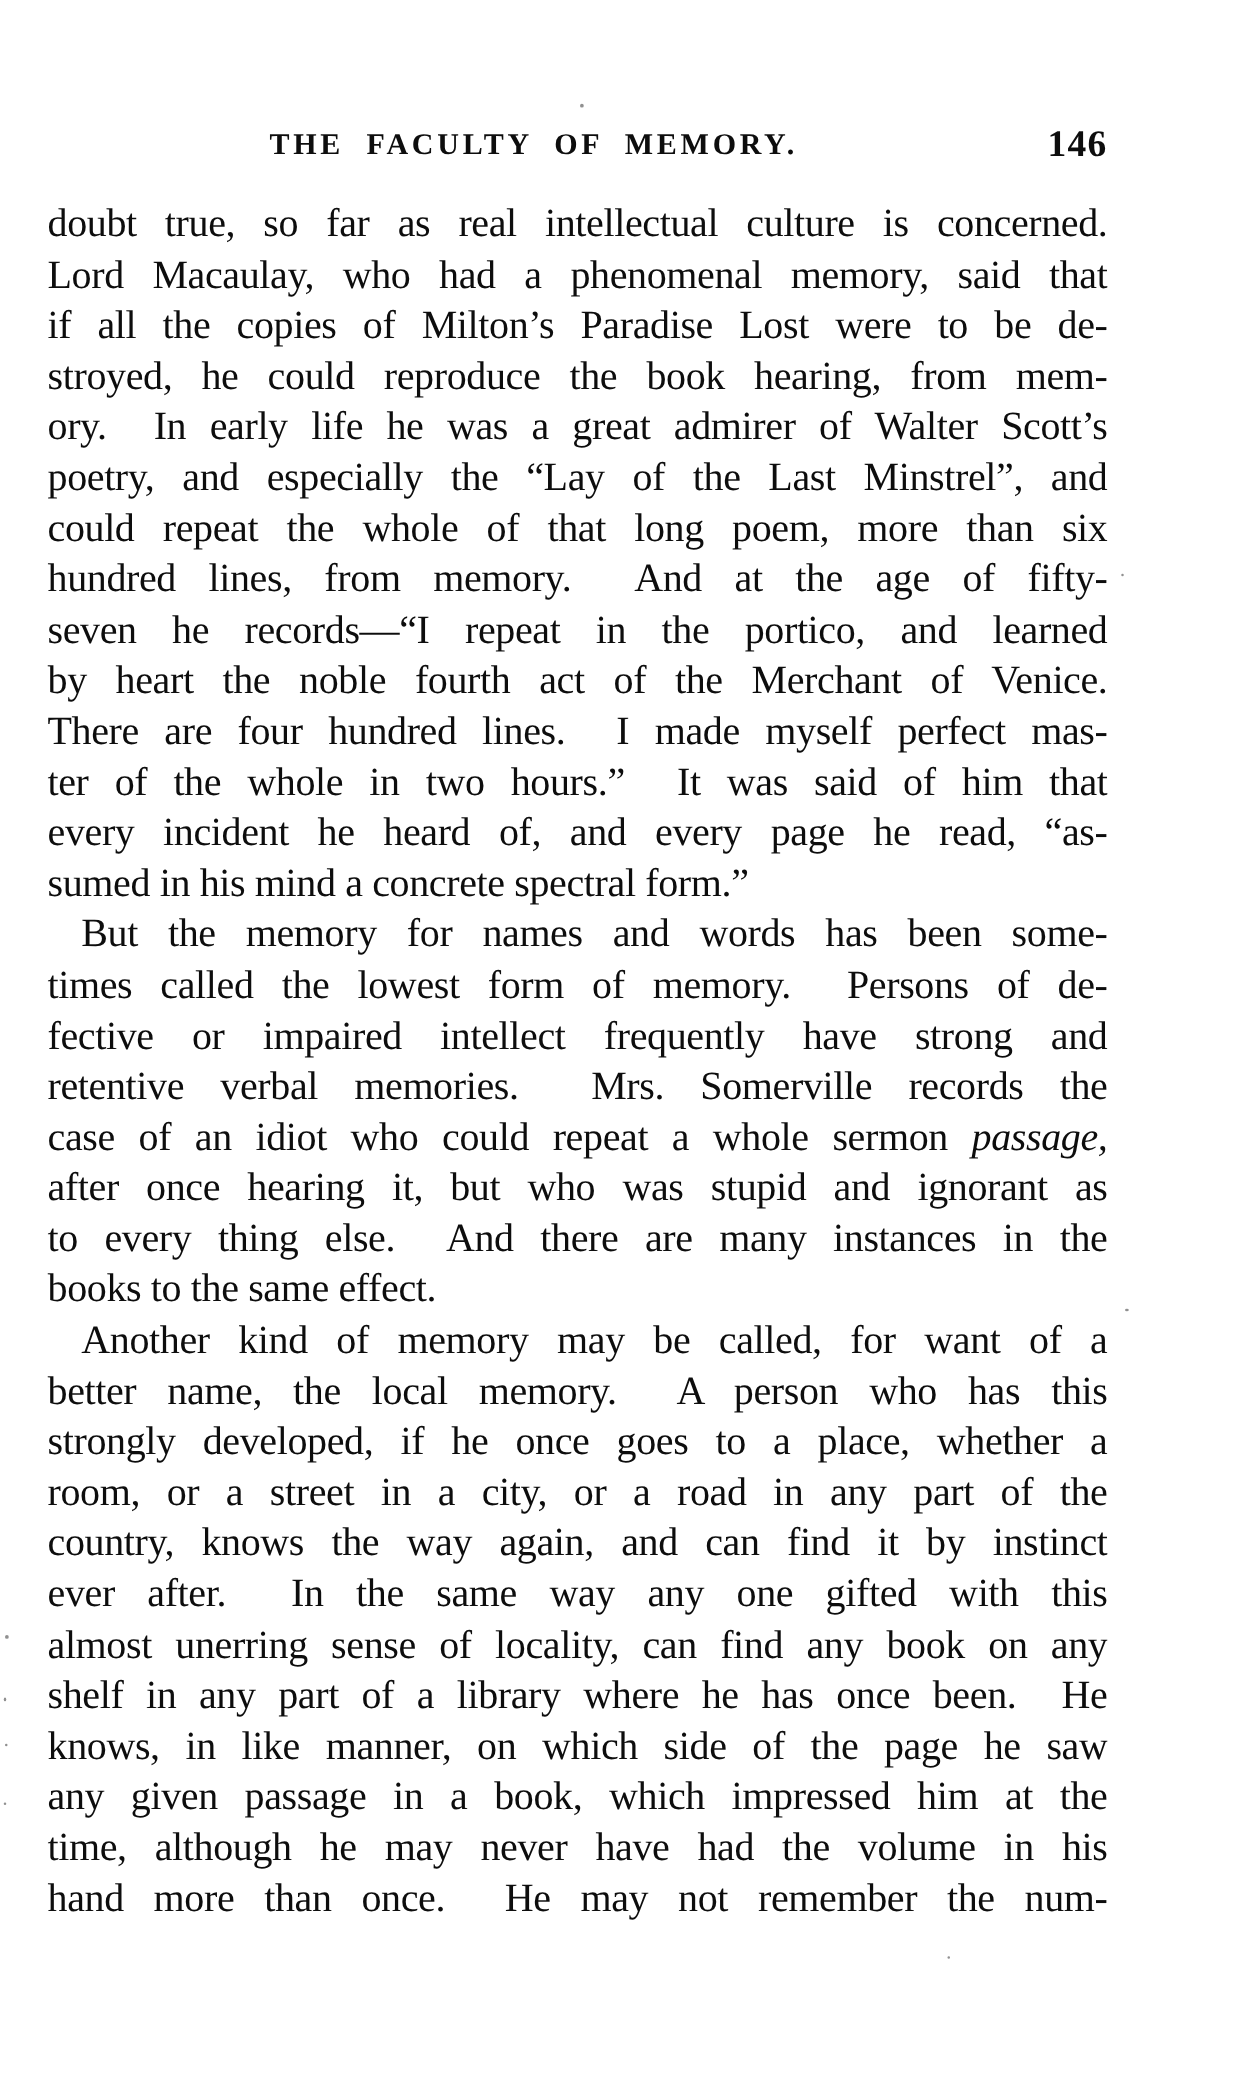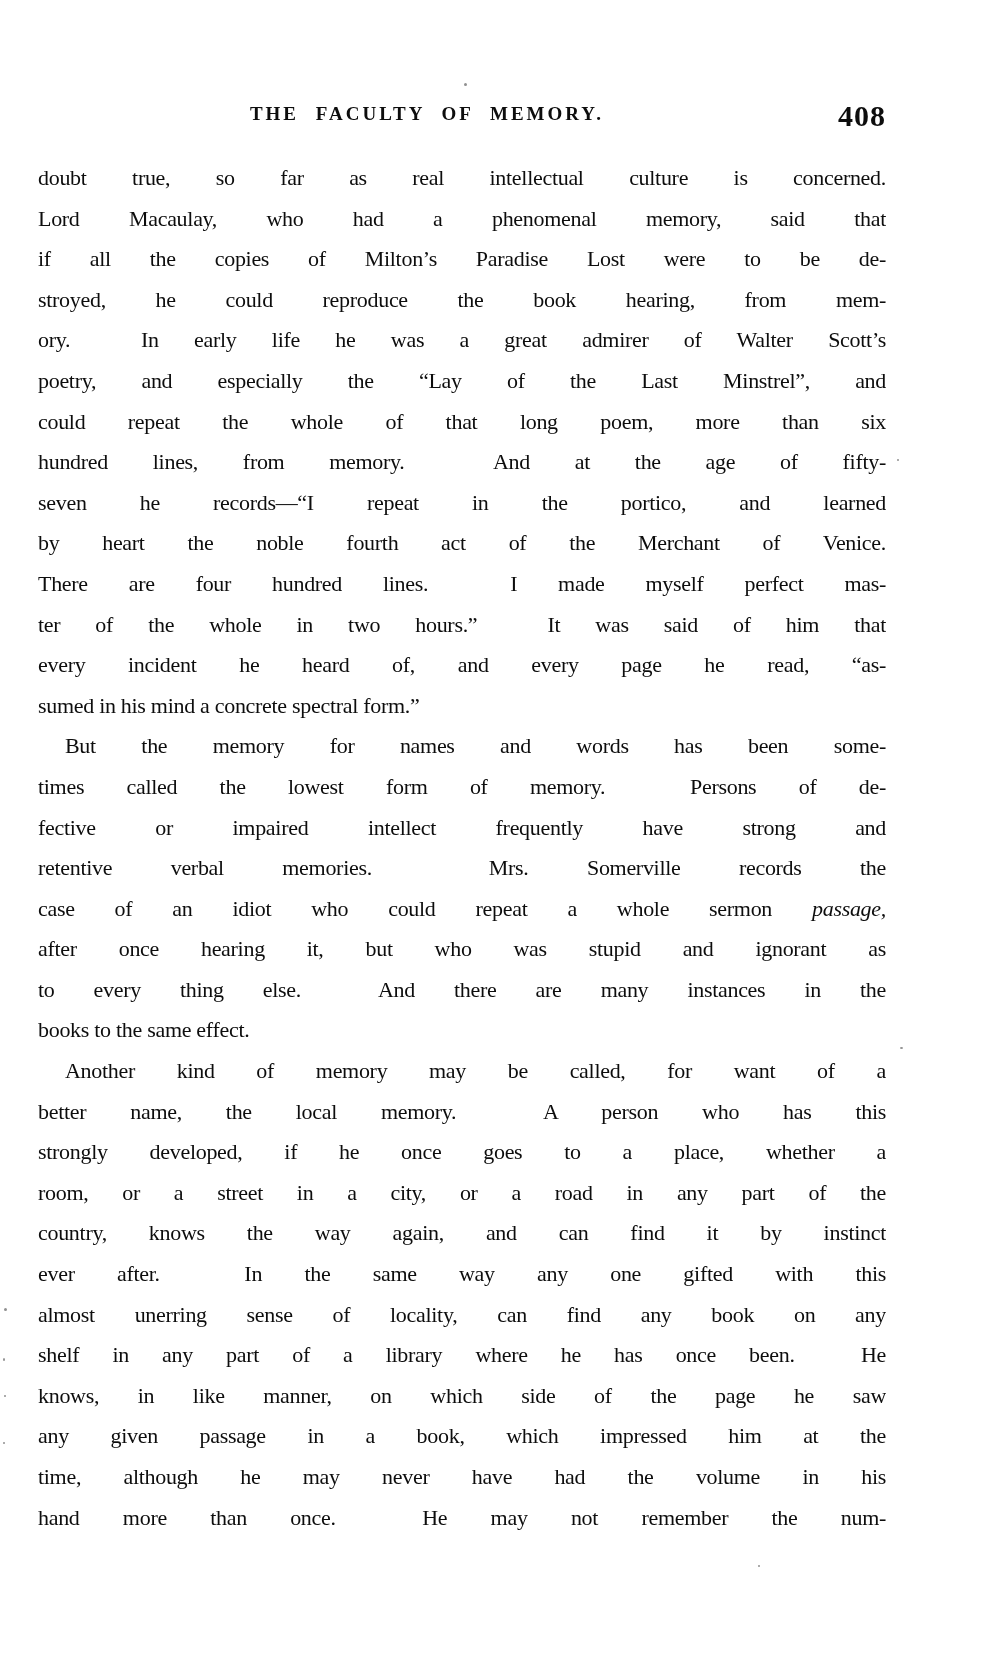--- a/index.html
+++ b/index.html
@@ -22,42 +22,42 @@
     left: 38px;
     width: 848px;
     height: 40px;
   }
   .header-title {
     position: absolute;
     left: 0;
     right: 70px;
     top: 0;
     text-align: center;
-    font-size: 19px;
+    font-size: 24px;
     font-weight: bold;
     letter-spacing: 3px;
     word-spacing: 9px;
     white-space: nowrap;
   }
   .page-number {
     position: absolute;
     right: 0;
     top: -4px;
     font-size: 30px;
     font-weight: bold;
     letter-spacing: 1px;
   }
   .text-block {
     position: absolute;
     top: 158px;
     left: 38px;
     width: 848px;
   }
   .line {
-    font-size: 22px;
+    font-size: 32px;
     line-height: 40.6px;
     height: 40.6px;
     letter-spacing: -0.3px;
     text-align: justify;
     text-align-last: justify;
     overflow: hidden;
   }
   .line.noj {
     text-align: center;
     text-align-last: left;
@@ -75,21 +75,21 @@
     opacity: 0.75;
   }
 </style>
 </head>
 <body>
 
 <div class="page">
 
   <div class="running-header">
     <div class="header-title">THE FACULTY OF MEMORY.</div>
-    <div class="page-number">408</div>
+    <div class="page-number">146</div>
   </div>
 
   <div class="text-block">
       <div class="line">doubt true, so far as real intellectual culture is concerned.</div>
       <div class="line">Lord Macaulay, who had a phenomenal memory, said that</div>
       <div class="line">if all the copies of Milton’s Paradise Lost were to be de-</div>
       <div class="line">stroyed, he could reproduce the book hearing, from mem-</div>
       <div class="line">ory.&nbsp; In early life he was a great admirer of Walter Scott’s</div>
       <div class="line">poetry, and especially the “Lay of the Last Minstrel”, and</div>
       <div class="line">could repeat the whole of that long poem, more than six</div>

